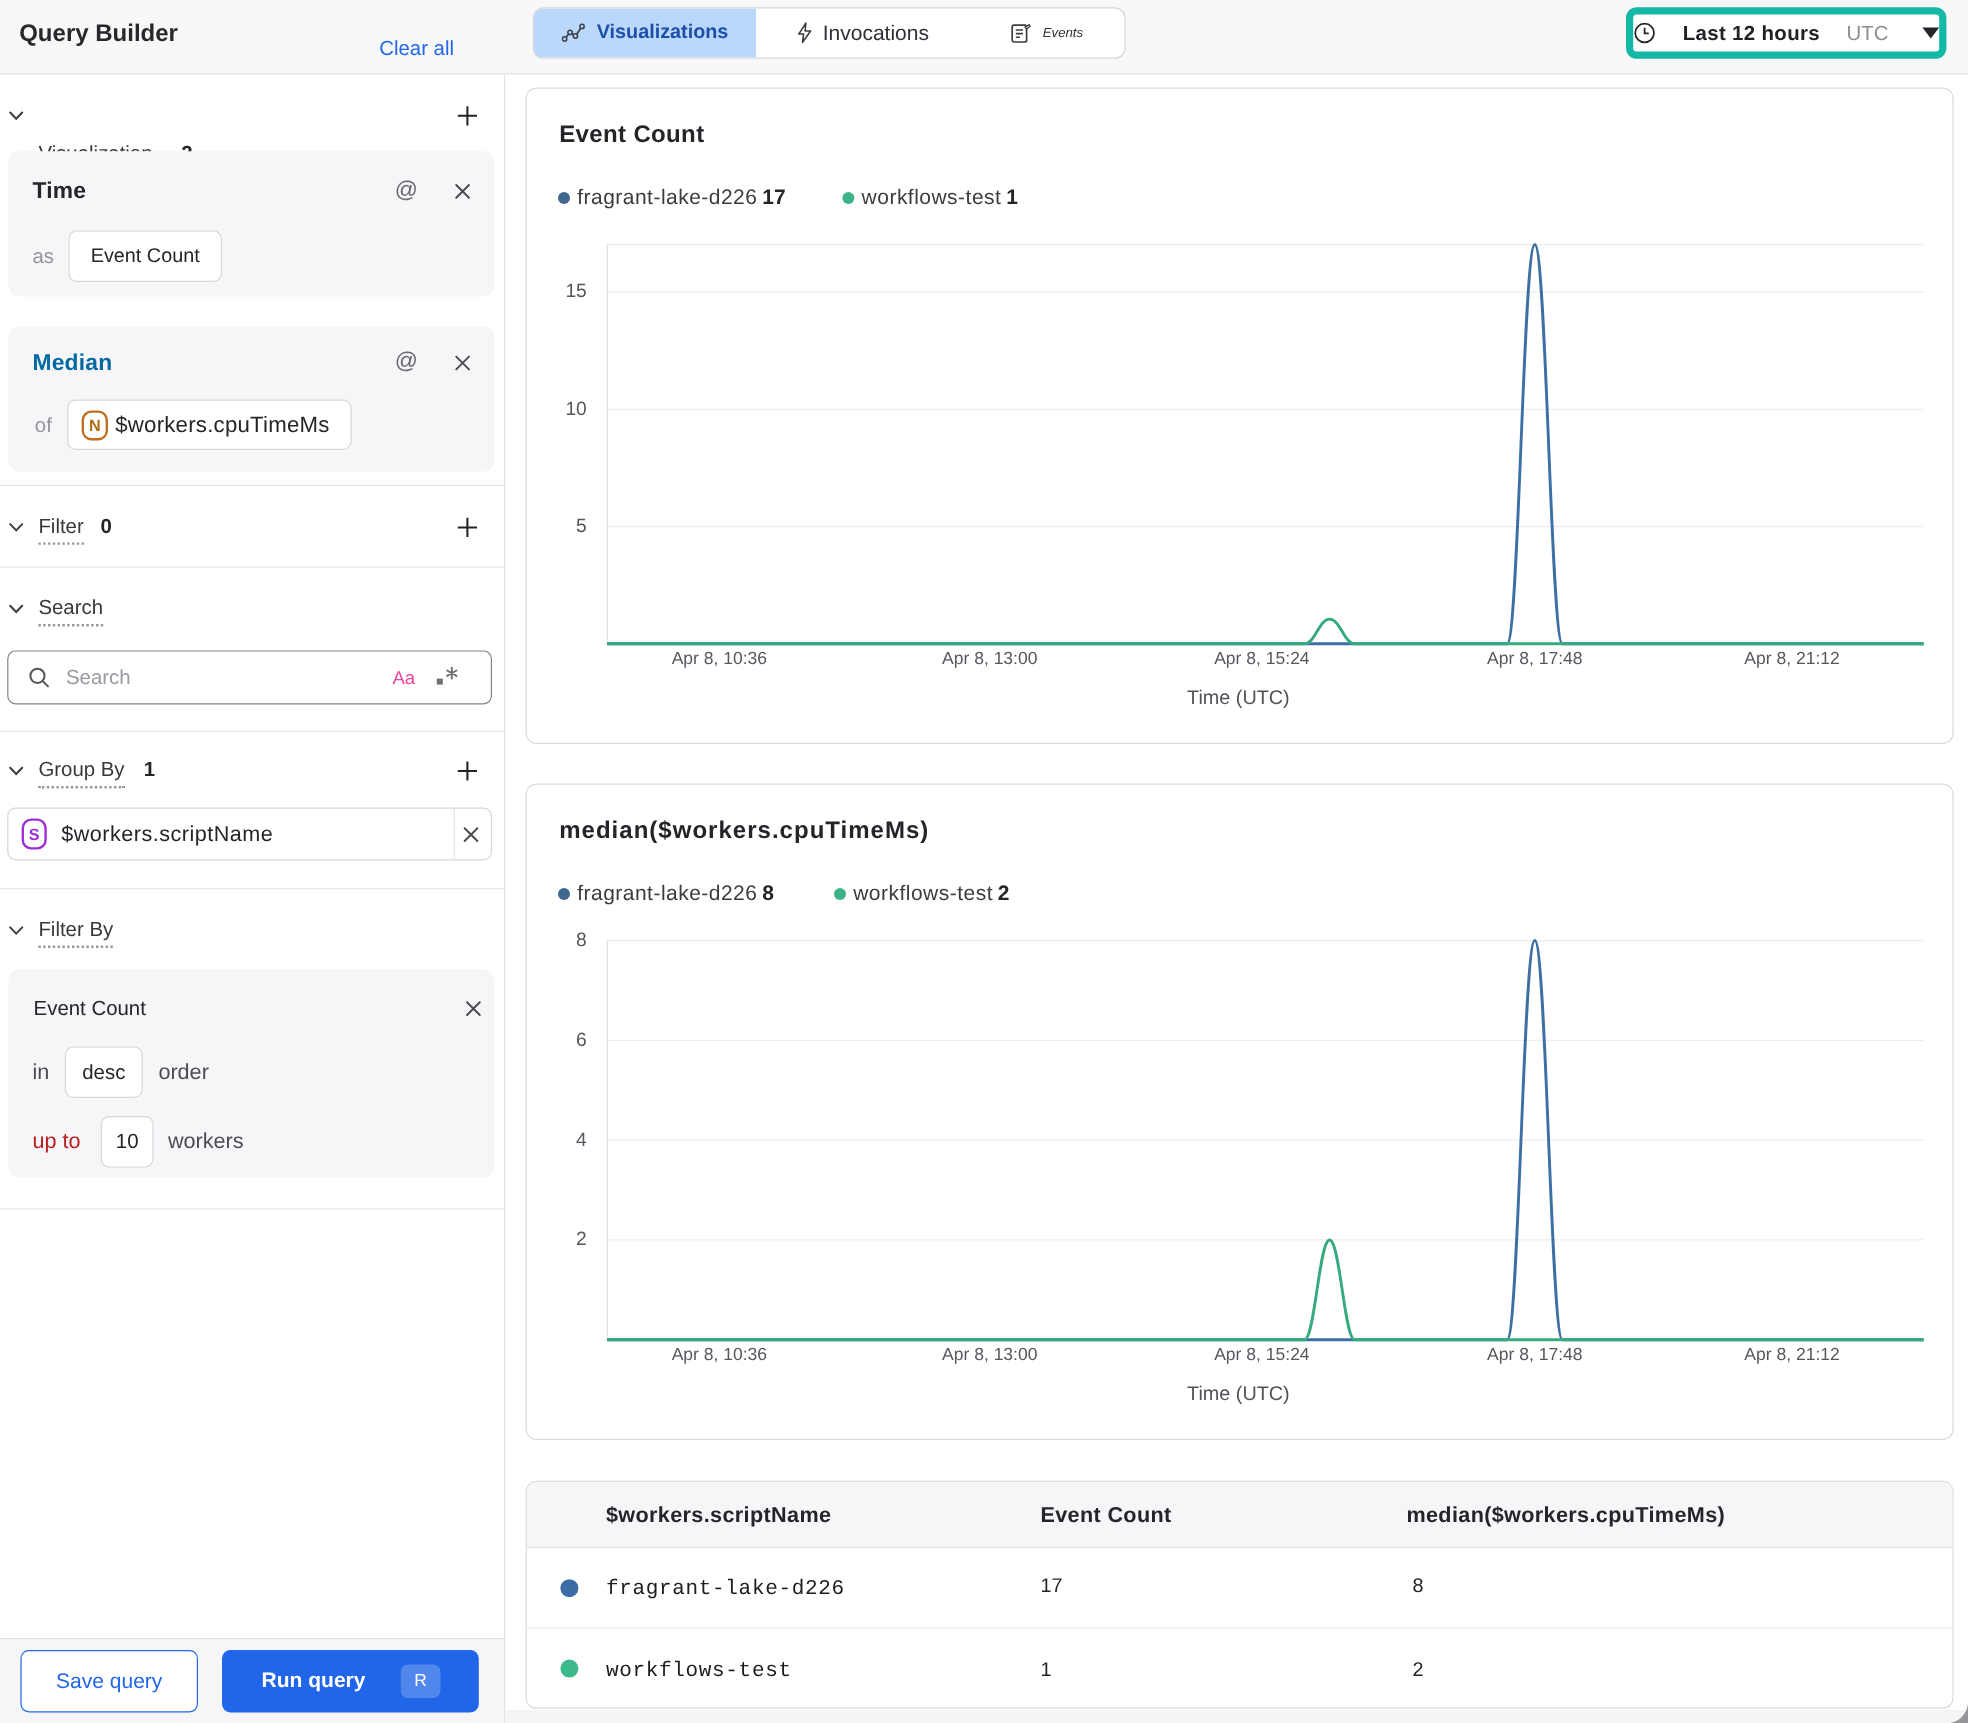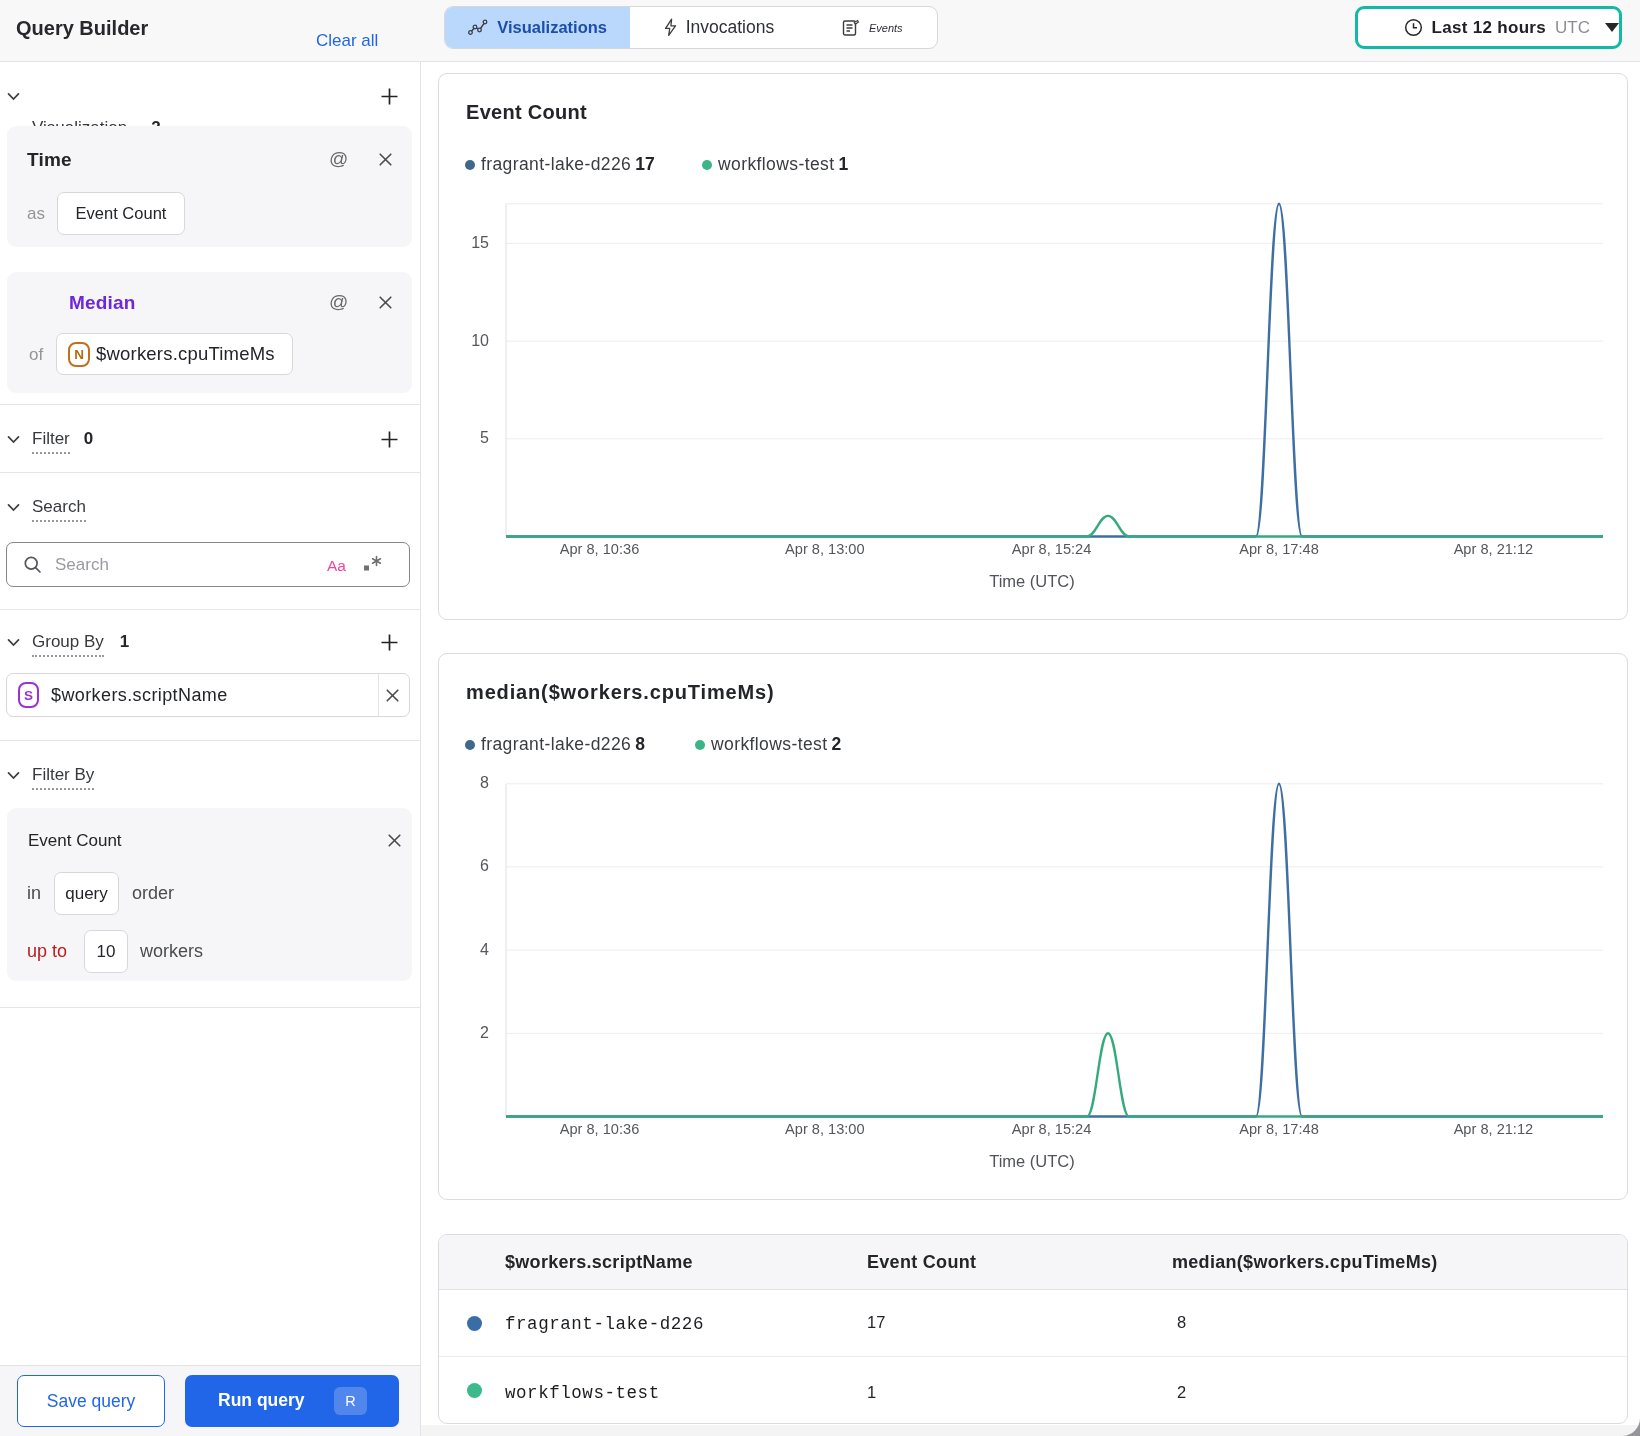--- a/index.html
+++ b/index.html
@@ -38,21 +38,21 @@
   <div style="width:130px;height:100%;display:flex;align-items:center;justify-content:center;gap:9px;color:#2e3036;font-size:11px;font-style:italic;">
     <svg width="18" height="18" viewBox="0 0 18 18">
         <rect x="1.5" y="2" width="12" height="14" rx="1.5" fill="none" stroke="#3c3c40" stroke-width="1.4"></rect>
         <path d="M4.5 6 H10.5 M4.5 9 H10.5 M4.5 12 H8" stroke="#3c3c40" stroke-width="1.3"></path>
         <path d="M12.2 3.6 L15.6 1.6 L16.4 3 L13.4 5.2 Z" fill="#fff" stroke="#3c3c40" stroke-width="1.1"></path>
       </svg>
     Events
   </div>
 </div>
 
-<div class="abs" style="left:1355px;top:6px;width:267px;height:43px;background:#fff;border:3px solid #14b8a6;border-radius:9px;display:flex;align-items:center;justify-content:flex-end;gap:9px;">
+<div class="abs" style="left:1355px;top:6px;width:267px;height:43px;background:#fff;border:6px solid #14b8a6;border-radius:9px;display:flex;align-items:center;justify-content:space-between;gap:9px;">
   <svg width="19" height="19" viewBox="0 0 19 19">
       <circle cx="9.5" cy="9.5" r="7.8" fill="none" stroke="#26262a" stroke-width="1.5"></circle>
       <path d="M9.5 5.2 V9.8 H13" fill="none" stroke="#26262a" stroke-width="1.5"></path>
     </svg>
   <span style="font-size:17px;font-weight:700;letter-spacing:0.3px;color:#212226;">Last 12 hours</span>
   <span style="font-size:17px;color:#8d8d92;">UTC</span>
   <span style="display:inline-block;width:0;height:0;border-left:7px solid transparent;border-right:7px solid transparent;border-top:9px solid #26262a;margin-left:6px;"></span>
 </div>
 
 <div class="abs" style="left:420px;top:62px;width:0;height:1374px;border-left:1px solid #e3e3e5;"></div>
@@ -71,21 +71,21 @@
 <div class="abs card" style="left:7px;top:126px;width:405px;height:121px;"></div>
 <div class="abs" style="left:27px;top:149px;font-size:19px;font-weight:700;letter-spacing:0.2px;color:#232529;">Time</div>
 <div class="abs" style="left:329px;top:148px;font-size:19px;color:#68686d;">@</div>
 <svg class="abs" style="left:378px;top:152px;" width="15" height="15" viewBox="0 0 15 15">
     <path d="M2.2 2.2 L12.8 12.8 M12.8 2.2 L2.2 12.8" stroke="#4a4a4f" stroke-width="1.6" stroke-linecap="round"></path>
   </svg>
 <div class="abs" style="left:27px;top:204px;font-size:17px;color:#94949a;">as</div>
 <div class="abs wbox" style="left:57px;top:192px;width:128px;height:43px;font-size:16.5px;color:#232529;">Event Count</div>
 
 <div class="abs card" style="left:7px;top:272px;width:405px;height:121px;"></div>
-<div class="abs" style="left:27px;top:292px;font-size:19px;font-weight:700;letter-spacing:0.2px;color:#6d28d9;margin-left:42px;">Median</div>
+<div class="abs" style="left:27px;top:292px;font-size:19px;font-weight:700;letter-spacing:0.2px;color:#0369a1;">Median</div>
 <div class="abs" style="left:329px;top:291px;font-size:19px;color:#68686d;">@</div>
 <svg class="abs" style="left:378px;top:295px;" width="15" height="15" viewBox="0 0 15 15">
     <path d="M2.2 2.2 L12.8 12.8 M12.8 2.2 L2.2 12.8" stroke="#4a4a4f" stroke-width="1.6" stroke-linecap="round"></path>
   </svg>
 <div class="abs" style="left:29px;top:345px;font-size:17px;color:#94949a;">of</div>
 <div class="abs wbox" style="left:56px;top:333px;width:237px;height:42px;justify-content:flex-start;">
   <span style="display:inline-flex;align-items:center;justify-content:center;width:22px;height:25px;margin-left:11px;border:2px solid #bf6f1e;border-radius:8px;color:#b06c12;font-size:13.5px;font-weight:700;background:#fff;">N</span>
   <span style="margin-left:6px;font-size:18.5px;letter-spacing:0.2px;color:#232529;">$workers.cpuTimeMs</span>
 </div>
 
@@ -144,21 +144,21 @@
     <path d="M1.5 1.8 L6.5 7 L11.5 1.8" fill="none" stroke="#3e3e43" stroke-width="1.7" stroke-linecap="round"></path>
   </svg>
 <div class="abs seclabel" style="left:32px;top:765px;"><span class="dot-u">Filter By</span></div>
 
 <div class="abs card" style="left:7px;top:808px;width:405px;height:173px;"></div>
 <div class="abs" style="left:28px;top:831px;font-size:17px;font-weight:500;color:#232529;">Event Count</div>
 <svg class="abs" style="left:387px;top:833px;" width="15" height="15" viewBox="0 0 15 15">
     <path d="M2.2 2.2 L12.8 12.8 M12.8 2.2 L2.2 12.8" stroke="#4a4a4f" stroke-width="1.6" stroke-linecap="round"></path>
   </svg>
 <div class="abs" style="left:27px;top:883px;font-size:18px;color:#4a4c51;">in</div>
-<div class="abs wbox" style="left:54px;top:872px;width:65px;height:43px;font-size:17px;">query</div>
+<div class="abs wbox" style="left:54px;top:872px;width:65px;height:43px;font-size:17px;">desc</div>
 <div class="abs" style="left:132px;top:883px;font-size:18px;color:#4a4c51;">order</div>
 <div class="abs" style="left:27px;top:941px;font-size:18px;color:#b91c1c;">up to</div>
 <div class="abs wbox" style="left:84px;top:930px;width:44px;height:43px;font-size:17px;">10</div>
 <div class="abs" style="left:140px;top:941px;font-size:18px;color:#4a4c51;">workers</div>
 
 <div class="abs divider" style="left:0;top:1007px;"></div>
 
 <div class="abs" style="left:0;top:1365px;width:420px;height:71px;background:#f6f6f8;border-top:1px solid #e3e3e5;"></div>
 <div class="abs" style="left:17px;top:1375px;width:148px;height:52px;background:#fff;border:1px solid #2166e8;border-radius:7px;display:flex;align-items:center;justify-content:center;font-size:17.5px;color:#2166e8;">Save query</div>
 <div class="abs" style="left:185px;top:1375px;width:214px;height:52px;background:#2166e8;border-radius:7px;">

